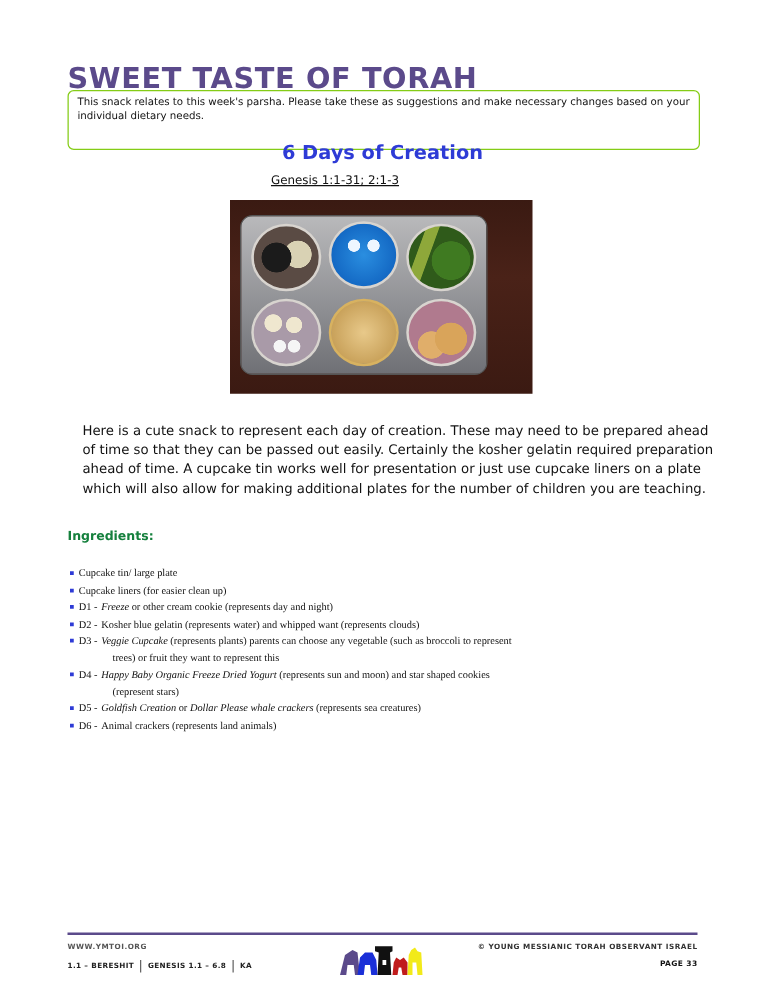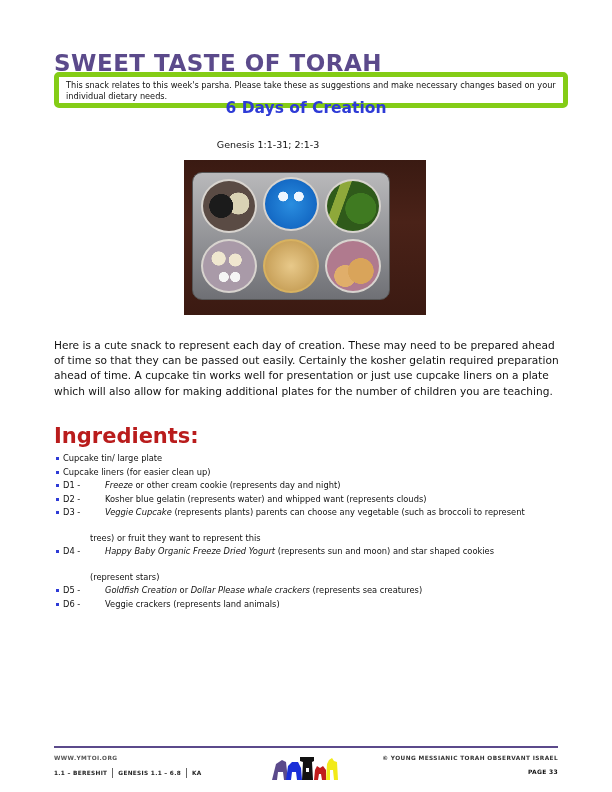--- a/index.html
+++ b/index.html
@@ -7,63 +7,63 @@
       width: 612px; height: 792px; background: #ffffff; position: relative; overflow: hidden;
       font-family: "DejaVu Sans", sans-serif; color: #111;
     }
     .title {
       position: absolute; left: 54px; top: 32px;
       font-family: "DejaVu Sans", sans-serif; font-weight: bold; font-size: 23px;
       color: #5b4a8b; letter-spacing: 0.5px; margin-top: 18px;
     }
     .notice {
       position: absolute; left: 54px; top: 72px; width: 490px; height: 22px;
-      border: 5px solid #84cc16; border-radius: 5px; padding: 3px 7px 1px 7px;
+      border: 1px solid #84cc16; border-radius: 5px; padding: 3px 7px 21px 7px;
       font-size: 8.2px; line-height: 11px; color: #111;
     }
     .heading {
-      position: absolute; left: 0; width: 612px; top: 99px; text-align: center;
+      position: absolute; left: 0; width: 612px; top: 113px; text-align: center;
       font-size: 15.5px; font-weight: bold; color: #2e3bd6;
     }
     .subheading {
       position: absolute; left: 0; width: 536px; top: 139px; text-align: center;
-      font-size: 9.5px; color: #111;
+      font-size: 9.5px; color: #111; text-decoration: underline;
     }
     .photo {
       position: absolute; left: 184px; top: 160px; width: 242px; height: 155px;
       background: linear-gradient(180deg, #3a1a12 0%, #4a2218 40%, #3b1a12 100%);
       overflow: hidden;
     }
     .tin {
       position: absolute; left: 8px; top: 12px; width: 196px; height: 126px;
       background: linear-gradient(180deg, #b9b9bb 0%, #8d8e92 60%, #6f7075 100%);
       border-radius: 10px; border: 1px solid #555;
     }
     .cup {
       position: absolute; width: 56px; height: 54px; border-radius: 50%;
       border: 2px solid #d8d4cf; box-sizing: border-box;
     }
     .paragraph {
-      position: absolute; left: 54px; top: 338px; width: 510px;
+      position: absolute; left: 66px; top: 338px; width: 510px;
       font-size: 10.6px; line-height: 15.2px; color: #111;
     }
     .ing-heading {
       position: absolute; left: 54px; top: 424px;
-      font-size: 21px; font-weight: bold; color: #b91c1c;
+      font-size: 10px; font-weight: bold; color: #15803d;
     }
     .ing-list {
       position: absolute; left: 56px; top: 452px; width: 510px; margin: 0; padding: 0; list-style: none;
       font-size: 8.3px; line-height: 13.5px; color: #111;
     }
-    .ing-list li { position: relative; padding-left: 7px; }
+    .ing-list li { position: relative; padding-left: 7px; font-family: Liberation Serif, serif; }
     .ing-list li .bullet {
       position: absolute; left: 0; top: 5px; width: 3px; height: 3px; background: #2e3bd6;
     }
-    .ing-list .tag { display: inline-block; width: 42px; }
-    .ing-list .indent { display: block; padding-left: 27px; margin-top: 12px; }
+    .ing-list .tag { display: inline-block; width: 18px; }
+    .ing-list .indent { display: block; padding-left: 27px; }
     .ing-list em { font-style: italic; }
     .footer-rule {
       position: absolute; left: 54px; top: 746px; width: 504px; height: 2px; background: #5b4a8b;
     }
     .footer-left-1 {
       position: absolute; left: 54px; top: 755px; font-size: 5.8px; color: #555; letter-spacing: 0.4px; font-weight: bold;
     }
     .footer-left-2 {
       position: absolute; left: 54px; top: 768px; font-size: 5.8px; color: #222; letter-spacing: 0.3px; font-weight: bold;
     }
@@ -129,21 +129,21 @@
     <span class="bullet"></span>
     <span class="tag">D4 -</span><em>Happy Baby Organic Freeze Dried Yogurt</em><span> (represents sun and moon) and star shaped cookies</span>
     <span class="indent">(represent stars)</span>
   </li>
   <li>
     <span class="bullet"></span>
     <span class="tag">D5 -</span><em>Goldfish Creation</em><span> or </span><em>Dollar Please whale crackers</em><span> (represents sea creatures)</span>
   </li>
   <li>
     <span class="bullet"></span>
-    <span class="tag">D6 -</span><span>Veggie crackers (represents land animals)</span>
+    <span class="tag">D6 -</span><span>Animal crackers (represents land animals)</span>
   </li>
 </ul>
 
 <div class="footer-rule"></div>
 
 <div class="footer-left-1">WWW.YMTOI.ORG</div>
 <div class="footer-left-2">
   <span>1.1 – BERESHIT</span><span class="sep"></span><span>GENESIS 1.1 – 6.8</span><span class="sep"></span><span>KA</span>
 </div>
 

